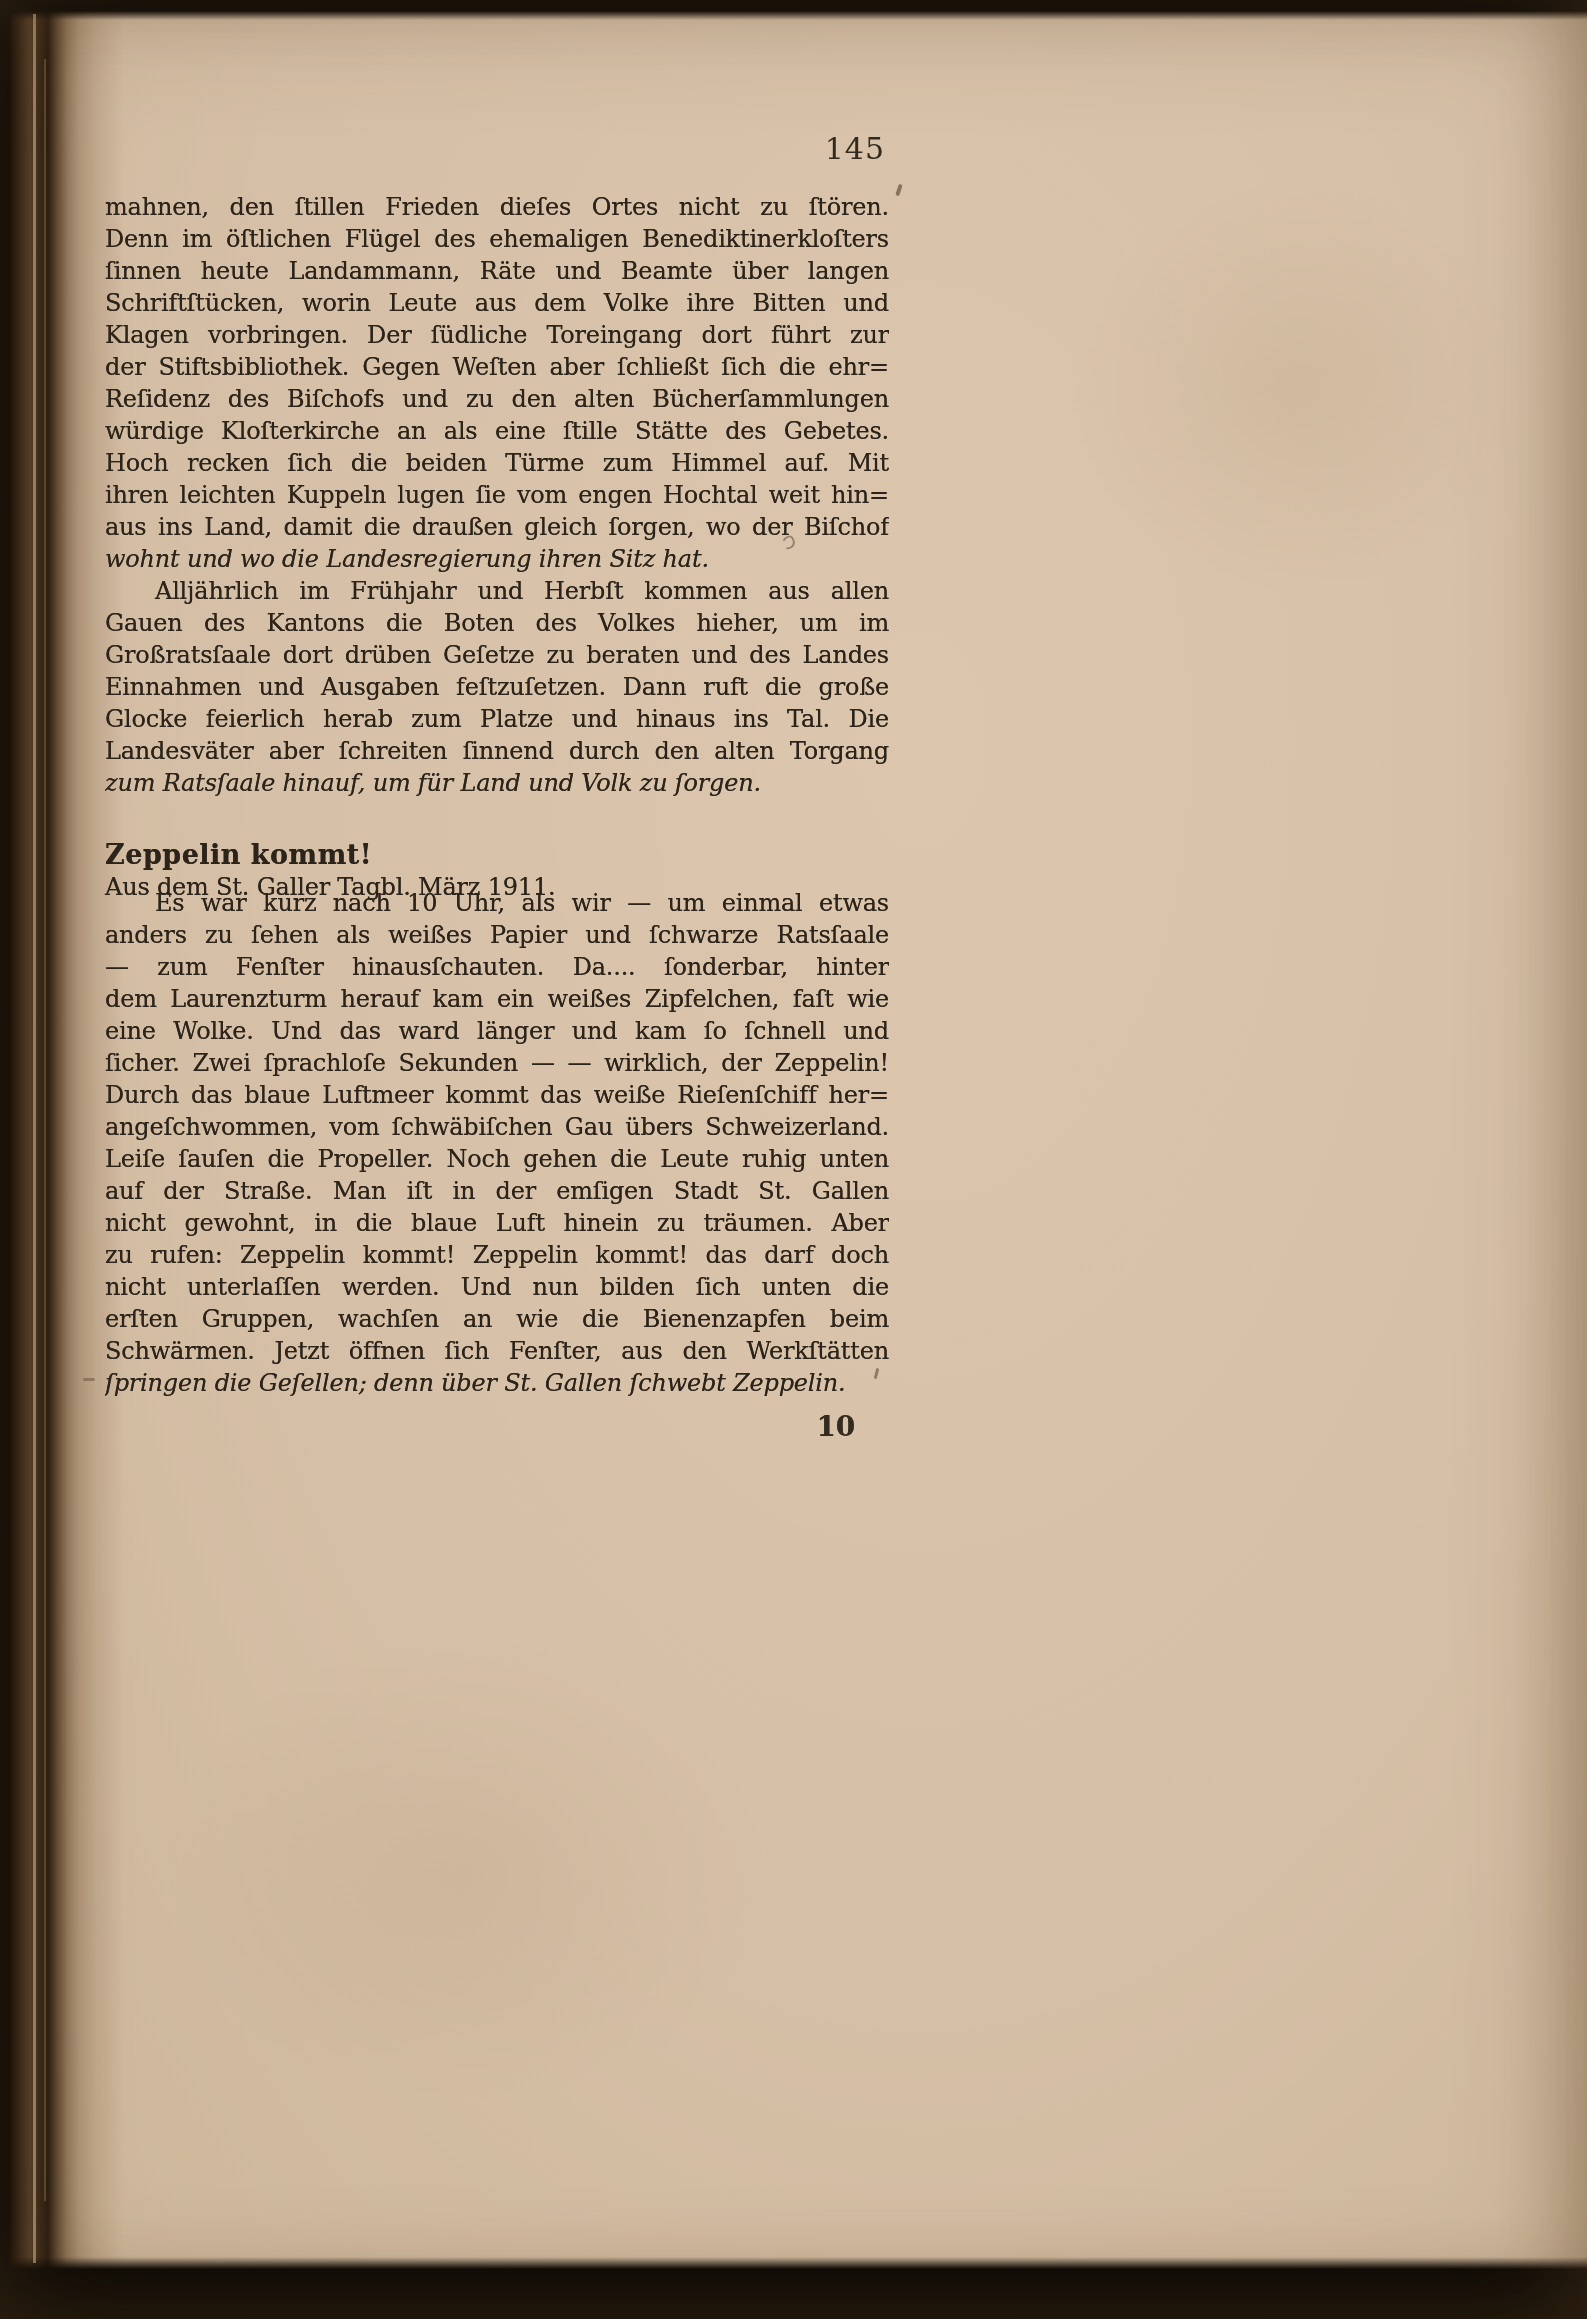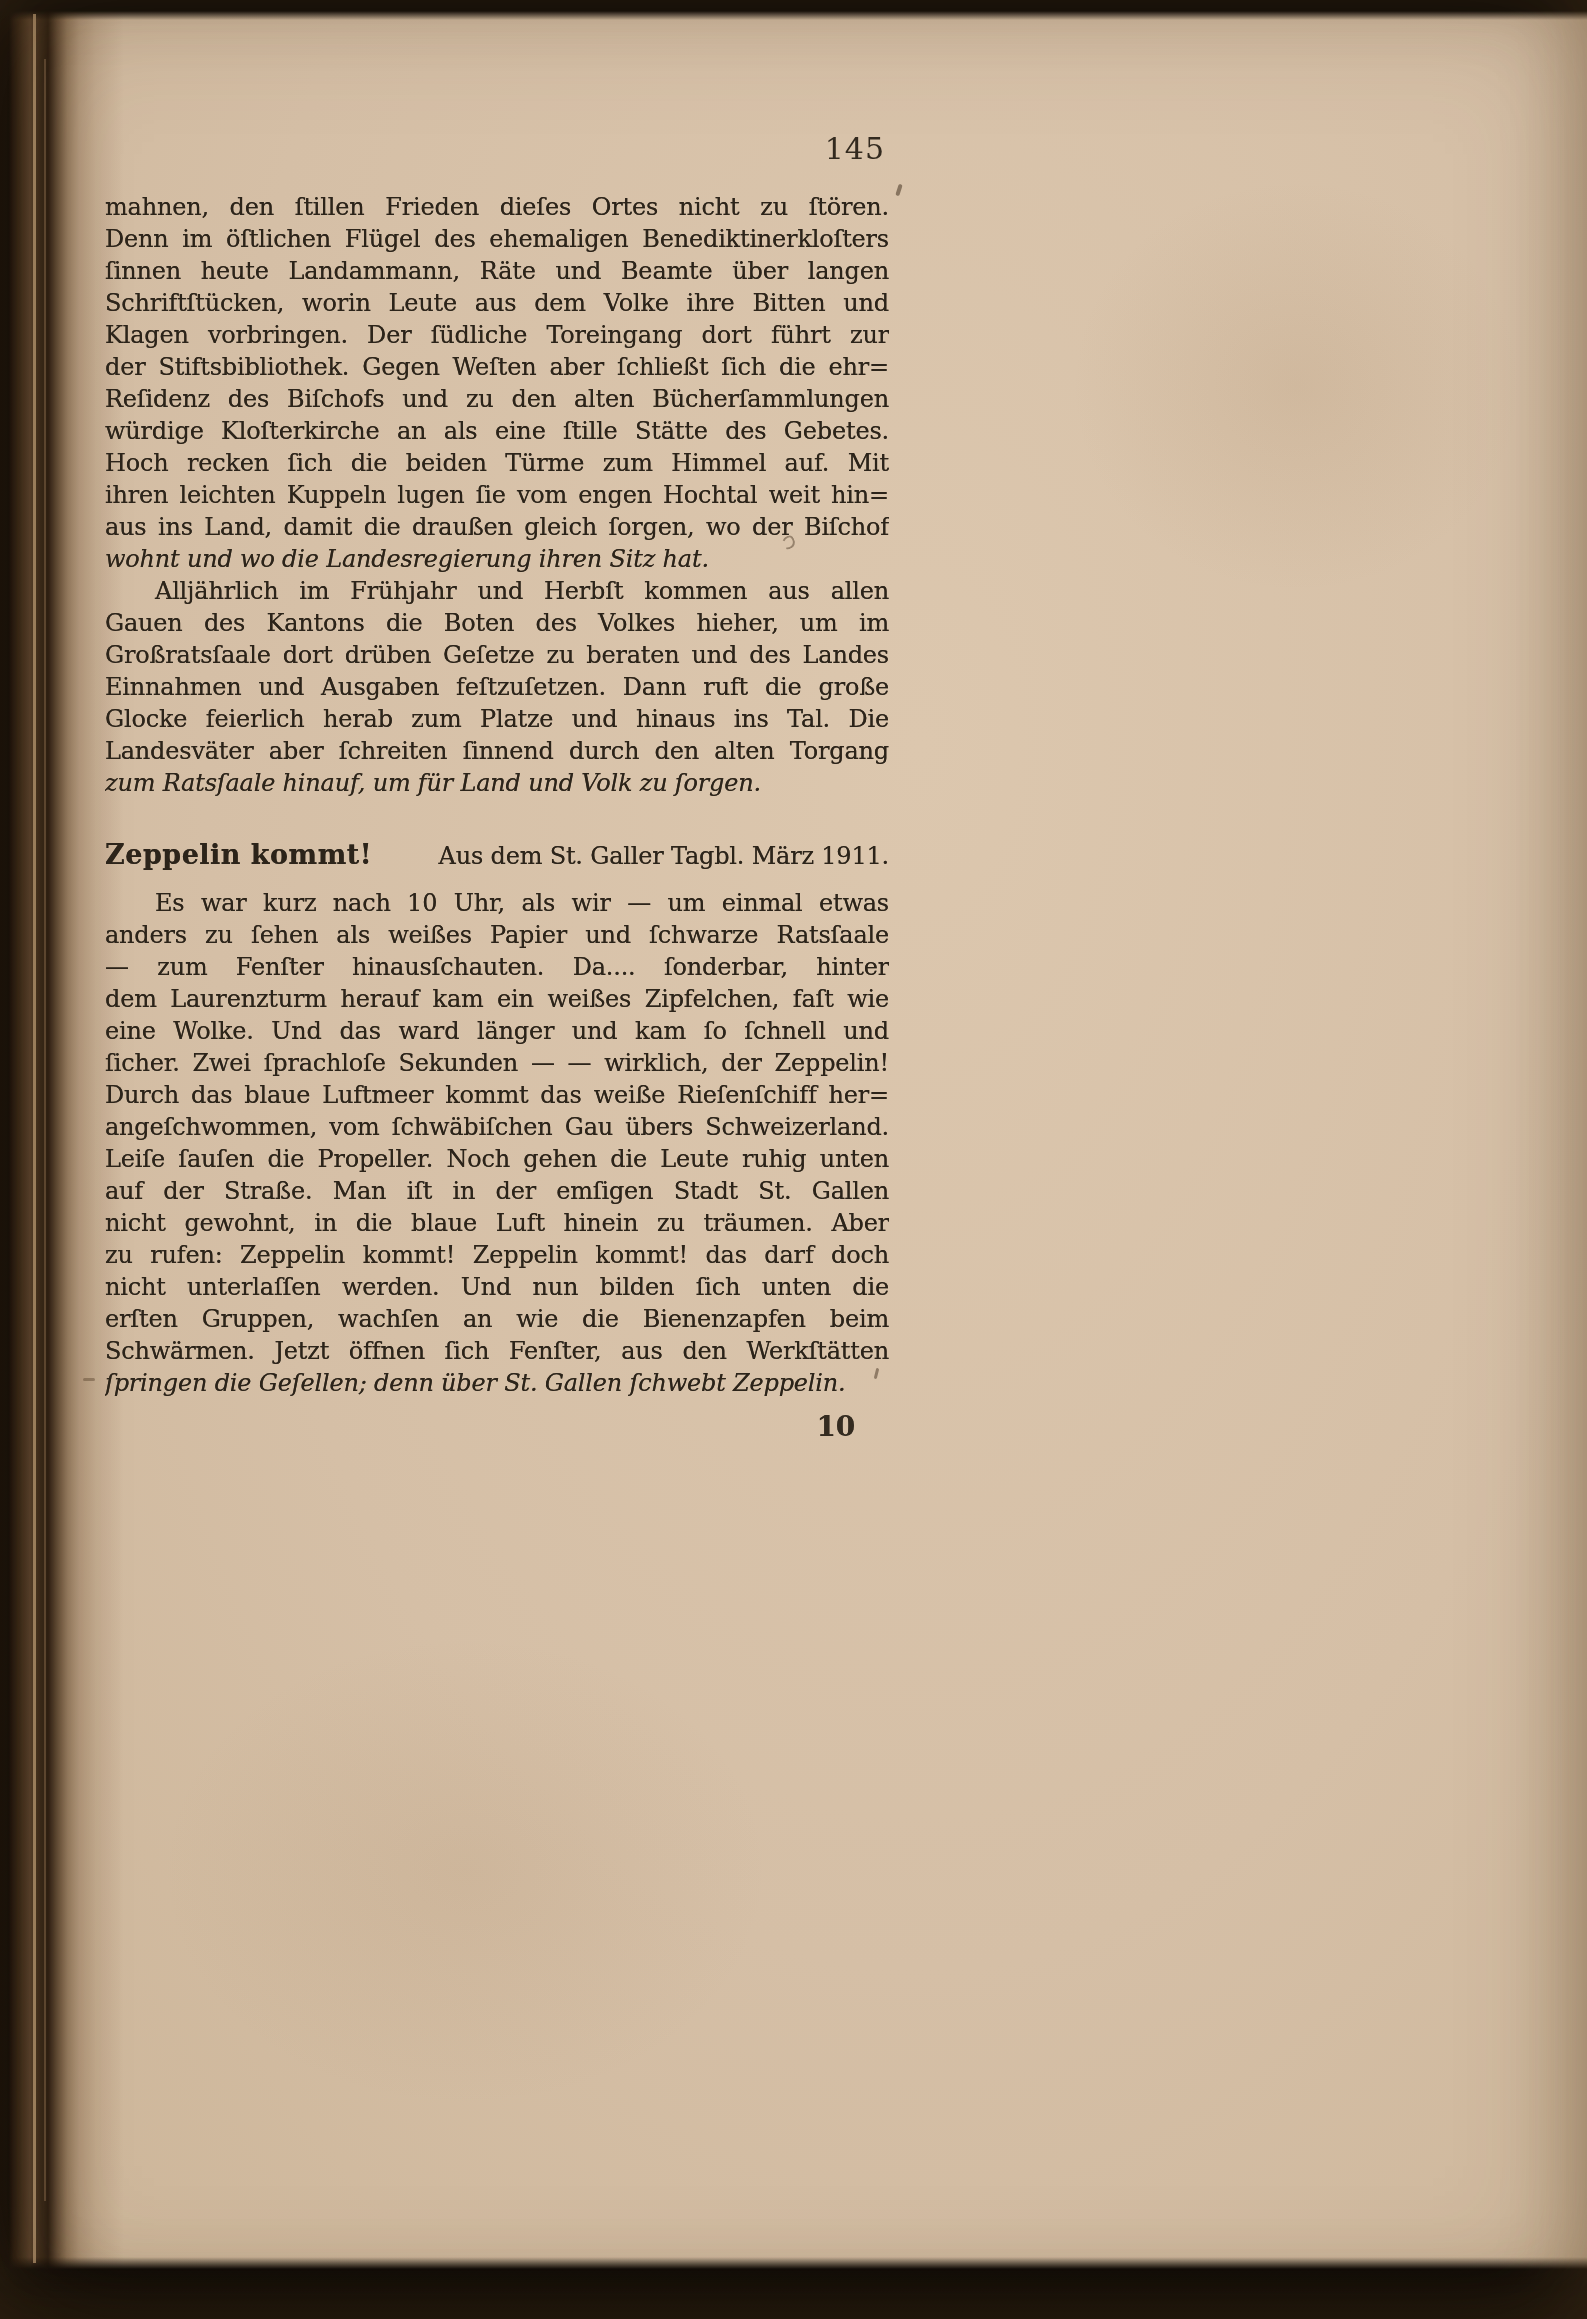--- a/index.html
+++ b/index.html
@@ -104,20 +104,21 @@
     text-align-last: justify;
   }
   .line.end { text-align-last: left; font-style: italic; }
   .line.indent { text-indent: 50px; }
   .headingrow {
     display: flex;
     justify-content: space-between;
     align-items: baseline;
     margin: 40px 0 14px 0;
     height: 34px;
+    flex-direction: column;
   }
   .heading-title {
     font-weight: bold;
     font-size: 27px;
     letter-spacing: 0.5px;
   }
   .heading-source {
     font-size: 24px;
   }
   .signature {

